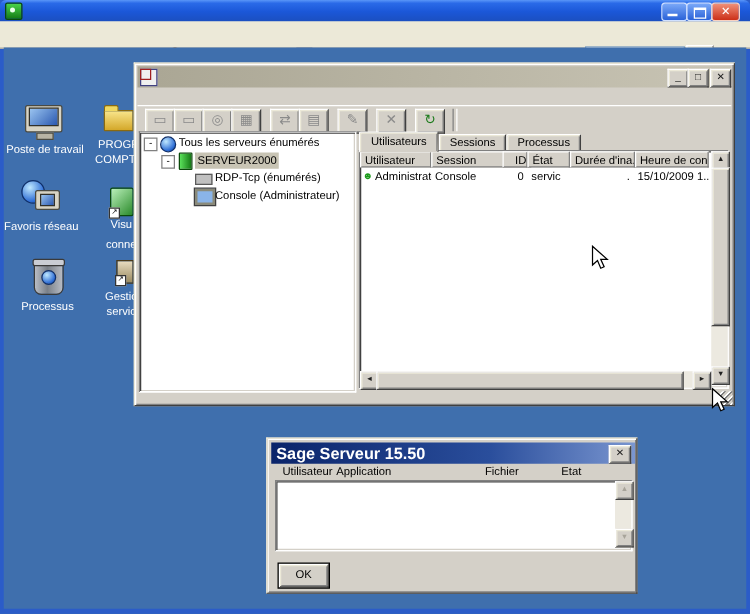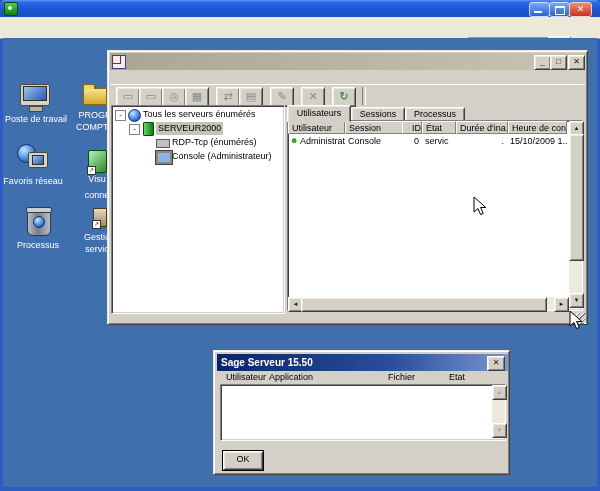--- a/index.html
+++ b/index.html
@@ -93,21 +93,21 @@
   .sbbtn.dis{color:#a8a49a;}
   .sbthumb{position:absolute;}
   .statusbar{left:2px;top:262px;width:477px;height:11px;border-top:1px solid #fff;font-size:9px;color:#1a1a1a;}
   .spane{position:absolute;top:1px;height:9px;border:1px solid;border-color:#808080 #fff #fff #808080;
     font-size:8px;line-height:9px;text-align:center;}
   .grip{left:467px;top:262px;width:11px;height:11px;
     background:repeating-linear-gradient(135deg,transparent 0 2px,#fff 2px 3px,#808080 3px 4px);}
   
   .sage-titlebar{left:3px;top:3px;width:291px;height:17px;
     background:linear-gradient(90deg,#0a246a 0%,#2a4e9c 60%,#7a96d0 100%);display:flex;align-items:center;}
-  .sage-title{color:#fff;font-size:10px;font-weight:bold;margin-left:4px;white-space:nowrap;}
+  .sage-title{color:#fff;font-size:13px;font-weight:bold;margin-left:4px;white-space:nowrap;}
   .sage-label{position:absolute;top:21px;font-size:9px;color:#000;}
   .okbtn{left:9px;top:100px;width:38px;height:17px;outline:1px solid #000;
     font-size:9px;text-align:center;line-height:15px;color:#000;}
   .cursor{position:absolute;pointer-events:none;}
 </style>
 </head>
 <body>
 
 <div class="abs vnc-titlebar">
   <span class="abs vnc-appicon">

